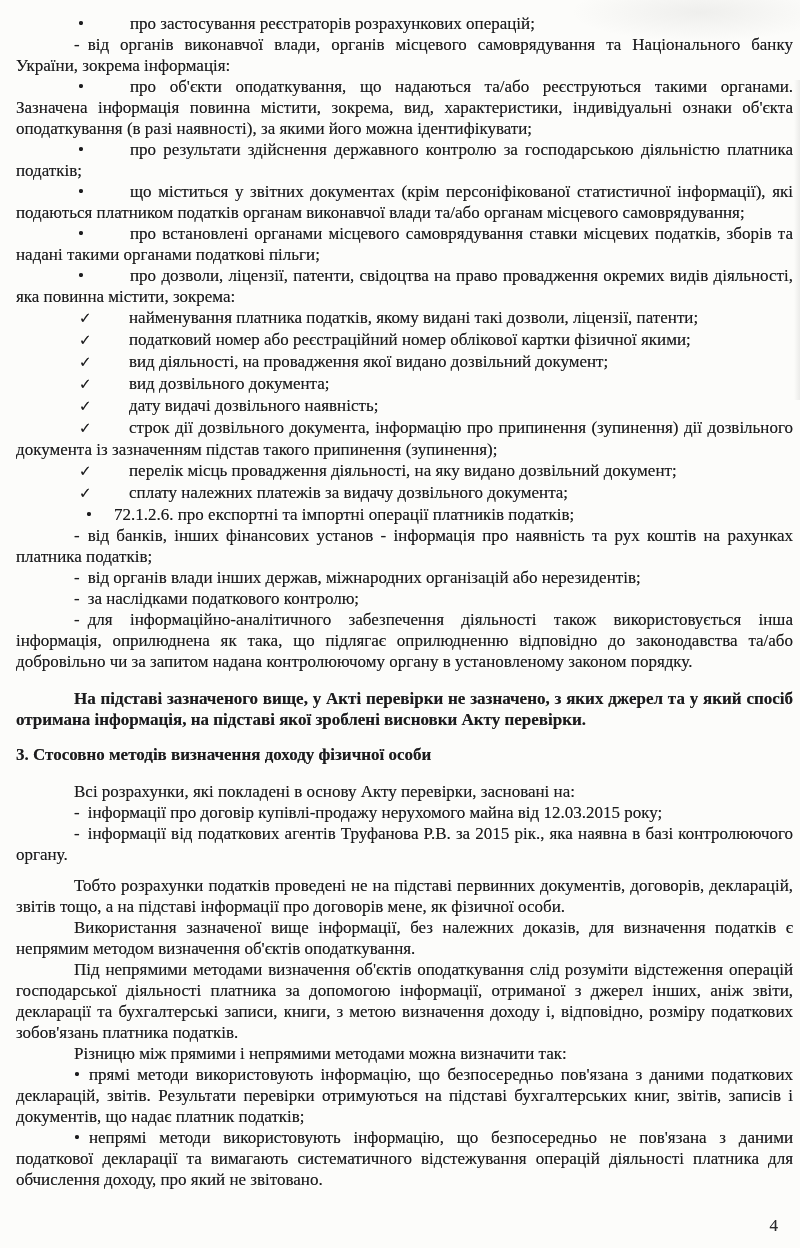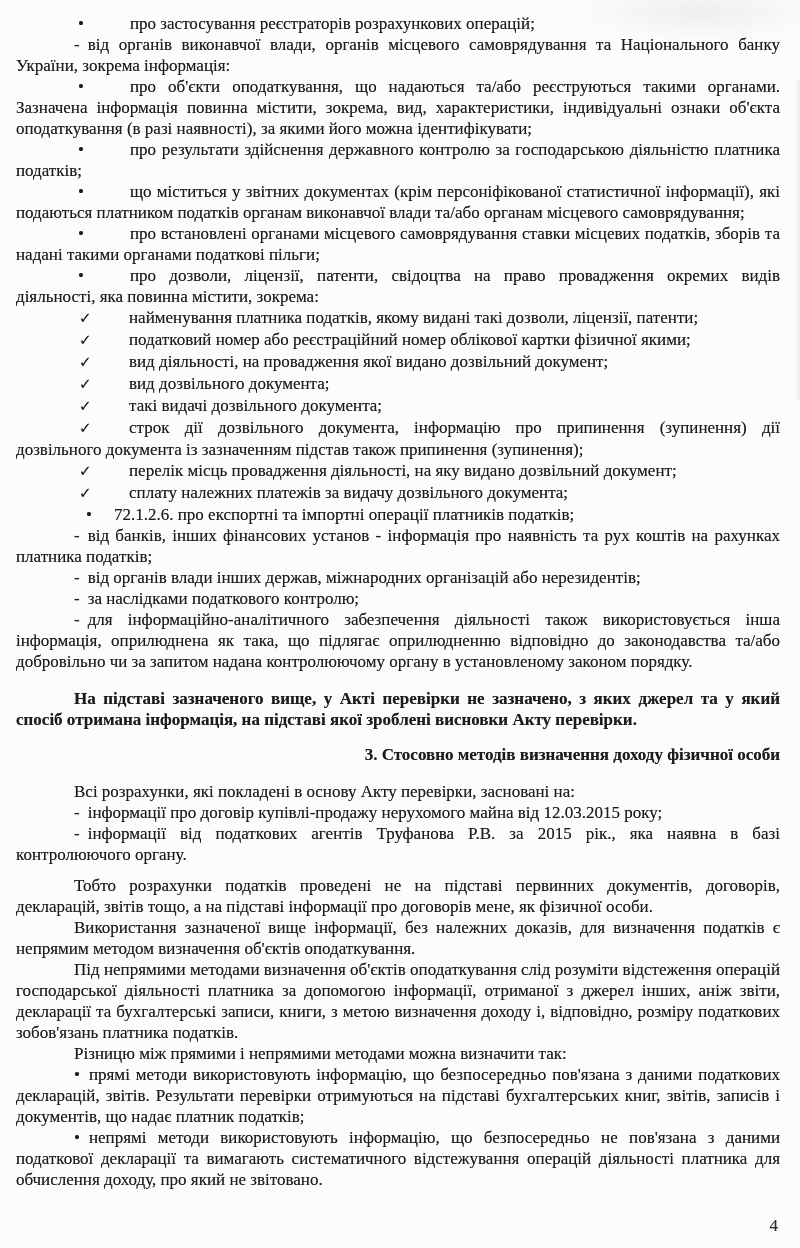--- a/index.html
+++ b/index.html
@@ -28,41 +28,41 @@
   }
   .page::after {
     content: "";
     position: absolute;
     top: 80px; right: 0;
     width: 6px; height: 320px;
     background: linear-gradient(to left, rgba(90,90,88,0.10), rgba(90,90,88,0));
     pointer-events: none;
   }
   .doc-body {
-    padding: 13px 20px 0 16px;
+    padding: 13px 7px 0 16px;
     font-size: 17px;
     line-height: 21px;
     text-align: justify;
     text-shadow: 0 0 0.6px rgba(20,20,20,0.55);
   }
   .doc-body p { margin: 0; }
 
   .marker {
     display: inline-block;
     text-indent: 0;
   }
   .bullet  > .marker { margin-left: 62px; width: 52px; }
   .check   > .marker { margin-left: 63px; width: 50px; font-family: "DejaVu Sans", sans-serif; font-size: 15px; }
   .numbullet > .marker { margin-left: 70px; width: 28px; }
   .dash    > .marker { margin-left: 58px; margin-right: 8px; }
   .para-bullet > .marker { margin-left: 58px; margin-right: 9px; }
 
   .para      { text-indent: 58px; }
   .bold-para { text-indent: 58px; font-weight: bold; }
-  .heading   { text-align: right; font-weight: bold; text-indent: 0; }
+  .heading   { text-align: left; font-weight: bold; text-indent: 0; }
   .gap       { width: 100%; }
 
   .page-number {
     position: absolute;
     top: 1216px;
     right: 22px;
     font-size: 17px;
     color: #2a2a2c;
     text-shadow: 0 0 0.6px rgba(20,20,20,0.5);
   }
@@ -76,22 +76,22 @@
       <p class="dash"><span class="marker">-</span><span>від органів виконавчої влади, органів місцевого самоврядування та Національного банку України, зокрема інформація:</span></p>
       <p class="bullet"><span class="marker">•</span><span>про об'єкти оподаткування, що надаються та/або реєструються такими органами. Зазначена інформація повинна містити, зокрема, вид, характеристики, індивідуальні ознаки об'єкта оподаткування (в разі наявності), за якими його можна ідентифікувати;</span></p>
       <p class="bullet"><span class="marker">•</span><span>про результати здійснення державного контролю за господарською діяльністю платника податків;</span></p>
       <p class="bullet"><span class="marker">•</span><span>що міститься у звітних документах (крім персоніфікованої статистичної інформації), які подаються платником податків органам виконавчої влади та/або органам місцевого самоврядування;</span></p>
       <p class="bullet"><span class="marker">•</span><span>про встановлені органами місцевого самоврядування ставки місцевих податків, зборів та надані такими органами податкові пільги;</span></p>
       <p class="bullet"><span class="marker">•</span><span>про дозволи, ліцензії, патенти, свідоцтва на право провадження окремих видів діяльності, яка повинна містити, зокрема:</span></p>
       <p class="check"><span class="marker">✓</span><span>найменування платника податків, якому видані такі дозволи, ліцензії, патенти;</span></p>
       <p class="check"><span class="marker">✓</span><span>податковий номер або реєстраційний номер облікової картки фізичної якими;</span></p>
       <p class="check"><span class="marker">✓</span><span>вид діяльності, на провадження якої видано дозвільний документ;</span></p>
       <p class="check"><span class="marker">✓</span><span>вид дозвільного документа;</span></p>
-      <p class="check"><span class="marker">✓</span><span>такі видачі дозвільного документа;</span></p>
-      <p class="check"><span class="marker">✓</span><span>строк дії дозвільного документа, інформацію про припинення (зупинення) дії дозвільного документа із зазначенням підстав також припинення (зупинення);</span></p>
+      <p class="check"><span class="marker">✓</span><span>дату видачі дозвільного наявність;</span></p>
+      <p class="check"><span class="marker">✓</span><span>строк дії дозвільного документа, інформацію про припинення (зупинення) дії дозвільного документа із зазначенням підстав такого припинення (зупинення);</span></p>
       <p class="check"><span class="marker">✓</span><span>перелік місць провадження діяльності, на яку видано дозвільний документ;</span></p>
       <p class="check"><span class="marker">✓</span><span>сплату належних платежів за видачу дозвільного документа;</span></p>
       <p class="numbullet"><span class="marker">•</span><span>72.1.2.6. про експортні та імпортні операції платників податків;</span></p>
       <p class="dash"><span class="marker">-</span><span>від банків, інших фінансових установ - інформація про наявність та рух коштів на рахунках платника податків;</span></p>
       <p class="dash"><span class="marker">-</span><span>від органів влади інших держав, міжнародних організацій або нерезидентів;</span></p>
       <p class="dash"><span class="marker">-</span><span>за наслідками податкового контролю;</span></p>
       <p class="dash"><span class="marker">-</span><span>для інформаційно-аналітичного забезпечення діяльності також використовується інша інформація, оприлюднена як така, що підлягає оприлюдненню відповідно до законодавства та/або добровільно чи за запитом надана контролюючому органу в установленому законом порядку.</span></p>
       <div class="gap" style="height: 16px;"></div>
       <p class="bold-para"><span>На підставі зазначеного вище, у Акті перевірки не зазначено, з яких джерел та у який спосіб отримана інформація, на підставі якої зроблені висновки Акту перевірки.</span></p>
       <div class="gap" style="height: 14px;"></div>

